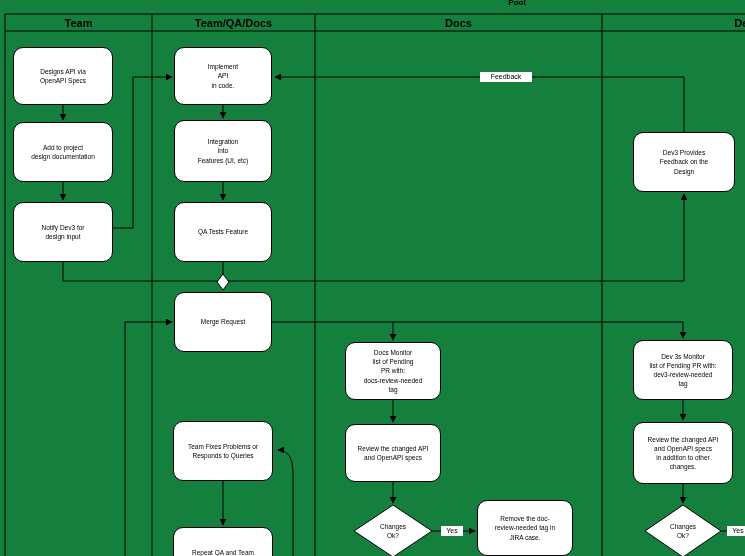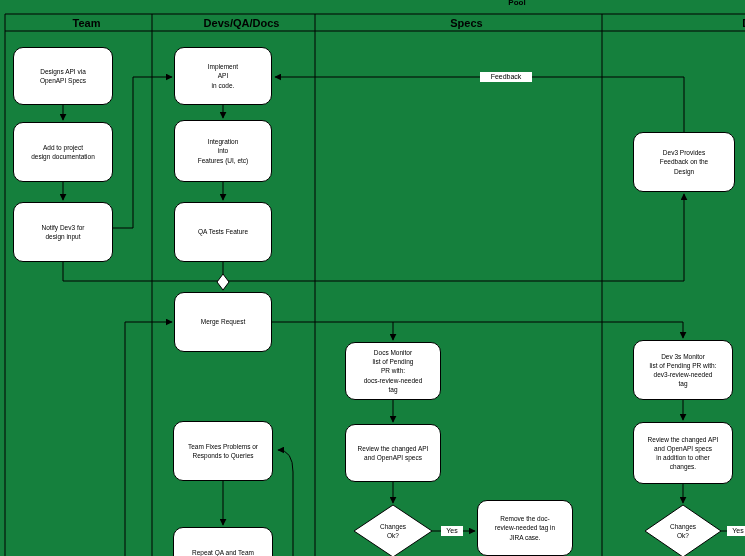--- a/index.html
+++ b/index.html
@@ -6,21 +6,21 @@
   html,body { background:#ffffff; font-family:"Liberation Sans", sans-serif; color:#000; }
   .stage { position:relative; width:745px; height:556px; background:#15803d; overflow:hidden; }
   svg.wires { position:absolute; left:0; top:0; width:745px; height:556px; }
   .frame { stroke:#000; stroke-width:1; fill:none; }
   .edge { stroke:#000; stroke-width:1; fill:none; }
   .shape { stroke:#000; stroke-width:1; fill:#ffffff; }
   .node { position:absolute; background:#ffffff; border:1px solid #000; border-radius:10px;
           display:flex; align-items:center; justify-content:center; text-align:center;
           font-size:6.5px; line-height:1.4; white-space:pre-line; padding:2px; }
   .lane-title { position:absolute; top:15px; height:15px; display:flex; align-items:center;
-                justify-content:center; font-weight:bold; font-size:11px; overflow:hidden;margin-left:8px; }
+                justify-content:center; font-weight:bold; font-size:11px; overflow:hidden; }
   .pool-title { position:absolute; top:-2px; left:455px; width:124px; text-align:center;
                 font-weight:bold; font-size:8px; }
   .diamond-label { position:absolute; display:flex; align-items:center; justify-content:center;
                    text-align:center; font-size:6.5px; line-height:1.4; white-space:pre-line; }
   .edge-label { position:absolute; background:#ffffff; font-size:7px; text-align:center;
                 line-height:10px; height:10px; }
 </style>
 </head>
 <body>
 
@@ -60,22 +60,22 @@
     <path class="edge" marker-end="url(#arr)" d="M293,557 V472 Q293,450 278,450"></path>
     <path class="edge" marker-end="url(#arr)" d="M223,481 V525"></path>
 
     <polygon class="shape" points="354,531 393,505 432,531 393,557"></polygon>
     <polygon class="shape" points="645,531 683,505 721,531 683,557"></polygon>
     <polygon class="shape" points="223,274 229,282 223,290 217,282"></polygon>
   </svg>
 
   <div class="pool-title">Pool</div>
   <div class="lane-title" style="left:5px; width:147px;">Team</div>
-  <div class="lane-title" style="left:152px; width:163px;">Devs/QA/Docs</div>
-  <div class="lane-title" style="left:315px; width:287px;">Specs</div>
+  <div class="lane-title" style="left:152px; width:163px;">Team/QA/Docs</div>
+  <div class="lane-title" style="left:315px; width:287px;">Docs</div>
   <div class="lane-title" style="left:602px; width:300px;">Dev 3s</div>
 
   <div class="node" style="left:13px; top:47px; width:100px; height:58px;">Designs API via
 OpenAPI Specs</div>
   <div class="node" style="left:13px; top:122px; width:100px; height:60px;">Add to project
 design documentation</div>
   <div class="node" style="left:13px; top:202px; width:100px; height:60px;">Notify Dev3 for
 design input</div>
 
   <div class="node" style="left:174px; top:47px; width:98px; height:58px;">Implement

